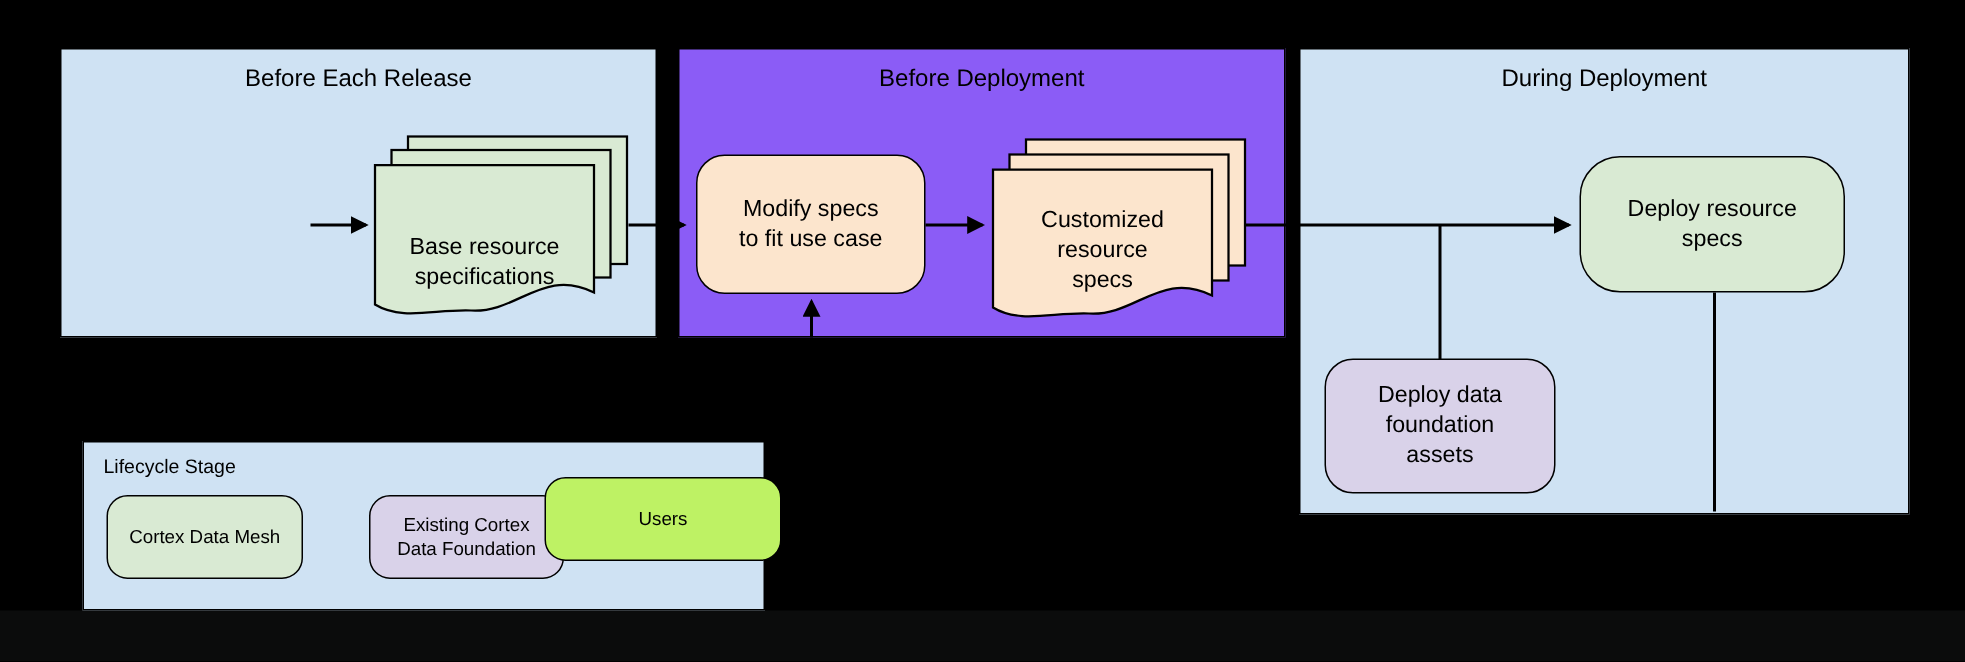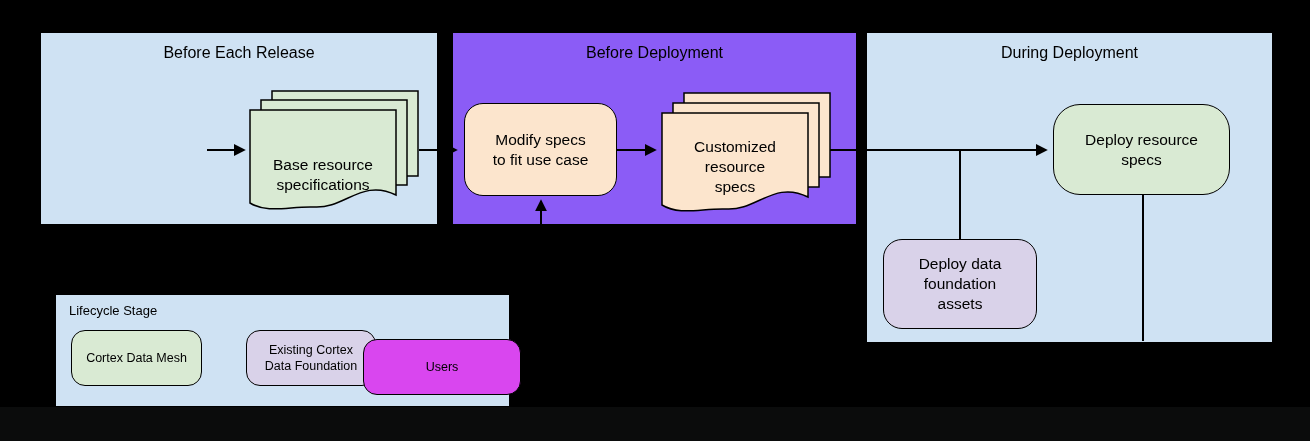--- a/index.html
+++ b/index.html
@@ -118,17 +118,17 @@
 
   <div class="legend-item" style="left: 71px; top: 330px; width: 131px; height: 56px; background-color: rgb(217, 234, 211);">
     <span>Cortex Data Mesh</span>
   </div>
 
   <div class="legend-item" style="left: 218px; top: 330px; width: 130px; height: 56px; background-color: rgb(217, 210, 233); margin-left: 28px;">
     <span>Existing Cortex
 Data Foundation</span>
   </div>
 
-  <div class="legend-item" style="left: 363px; top: 339px; width: 158px; height: 56px; background-color: #d946ef;">
+  <div class="legend-item" style="left: 363px; top: 318px; width: 158px; height: 56px; background-color: #bef264;">
     <span>Users</span>
   </div>
 
 </div>
 
 </body></html>

